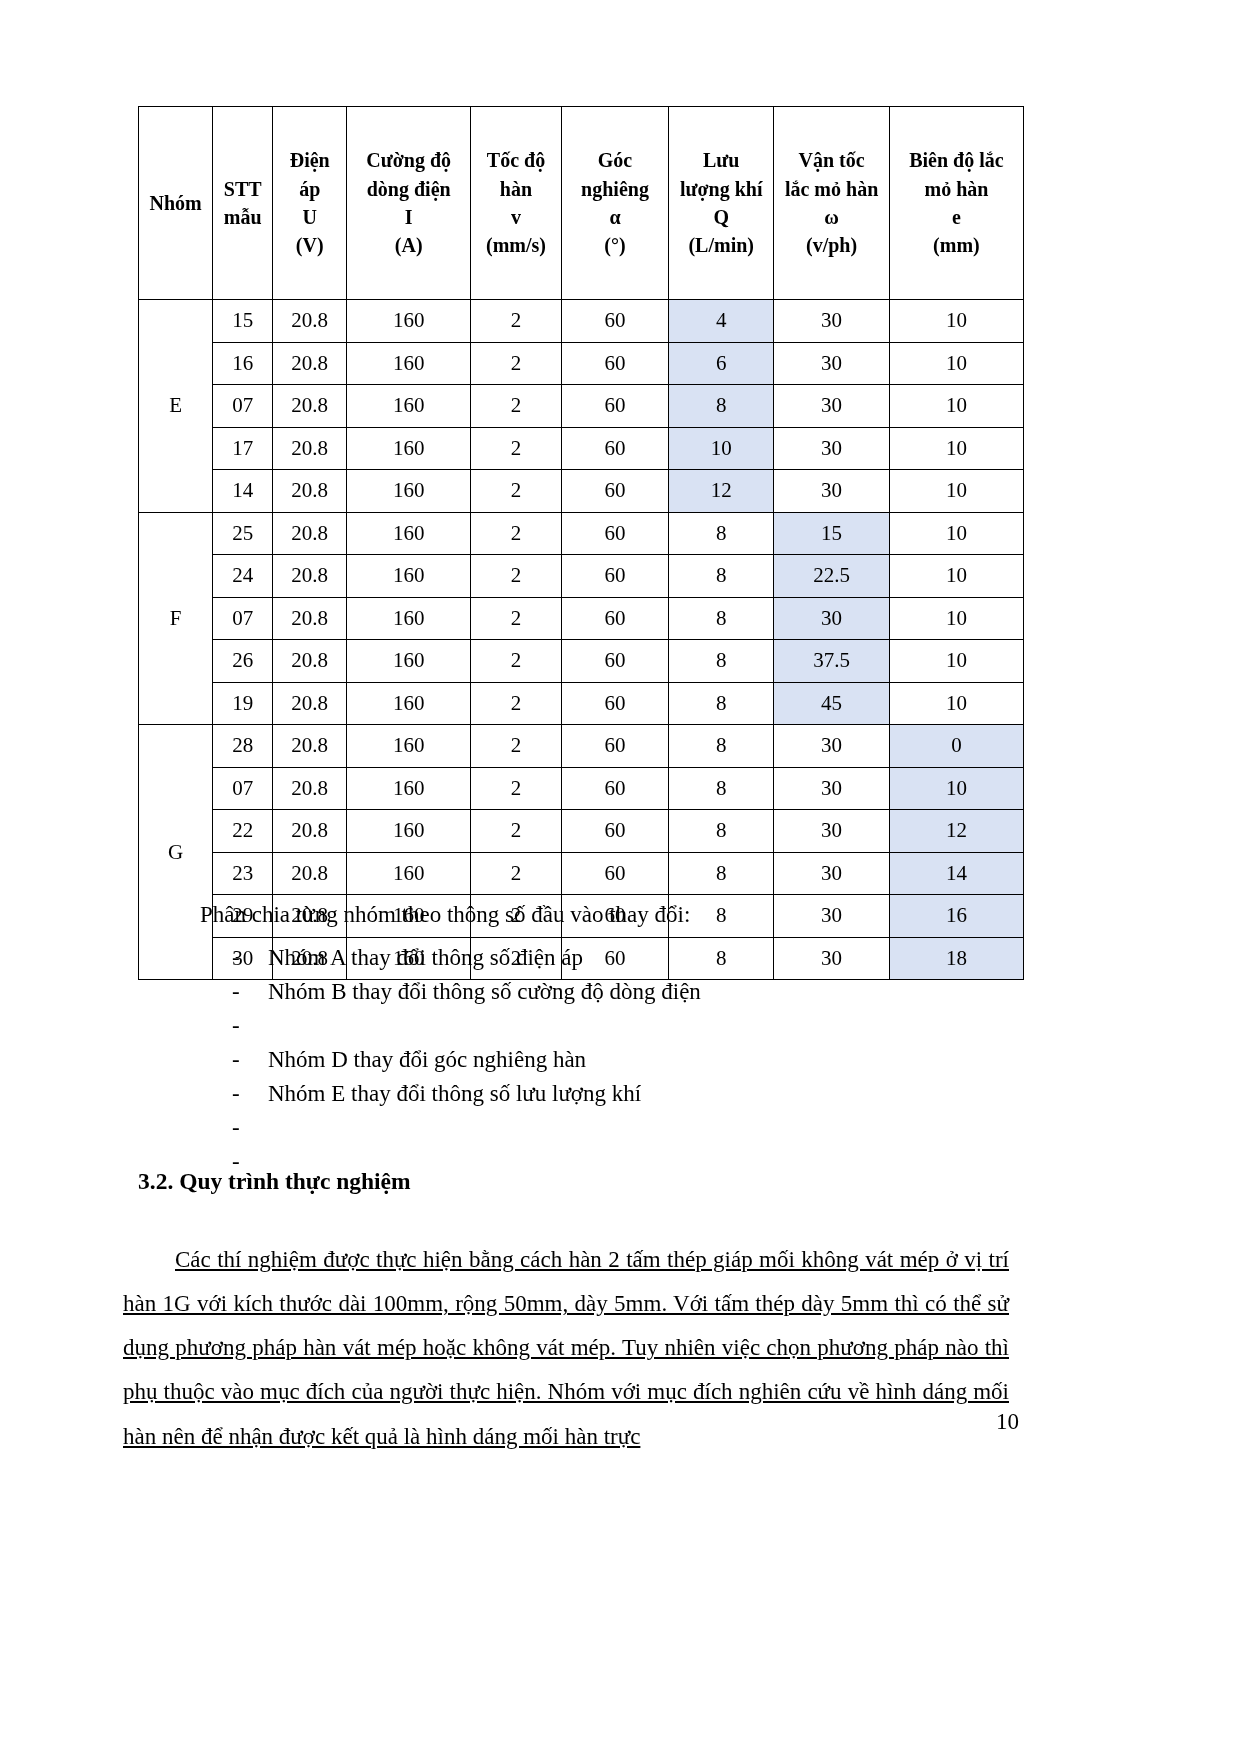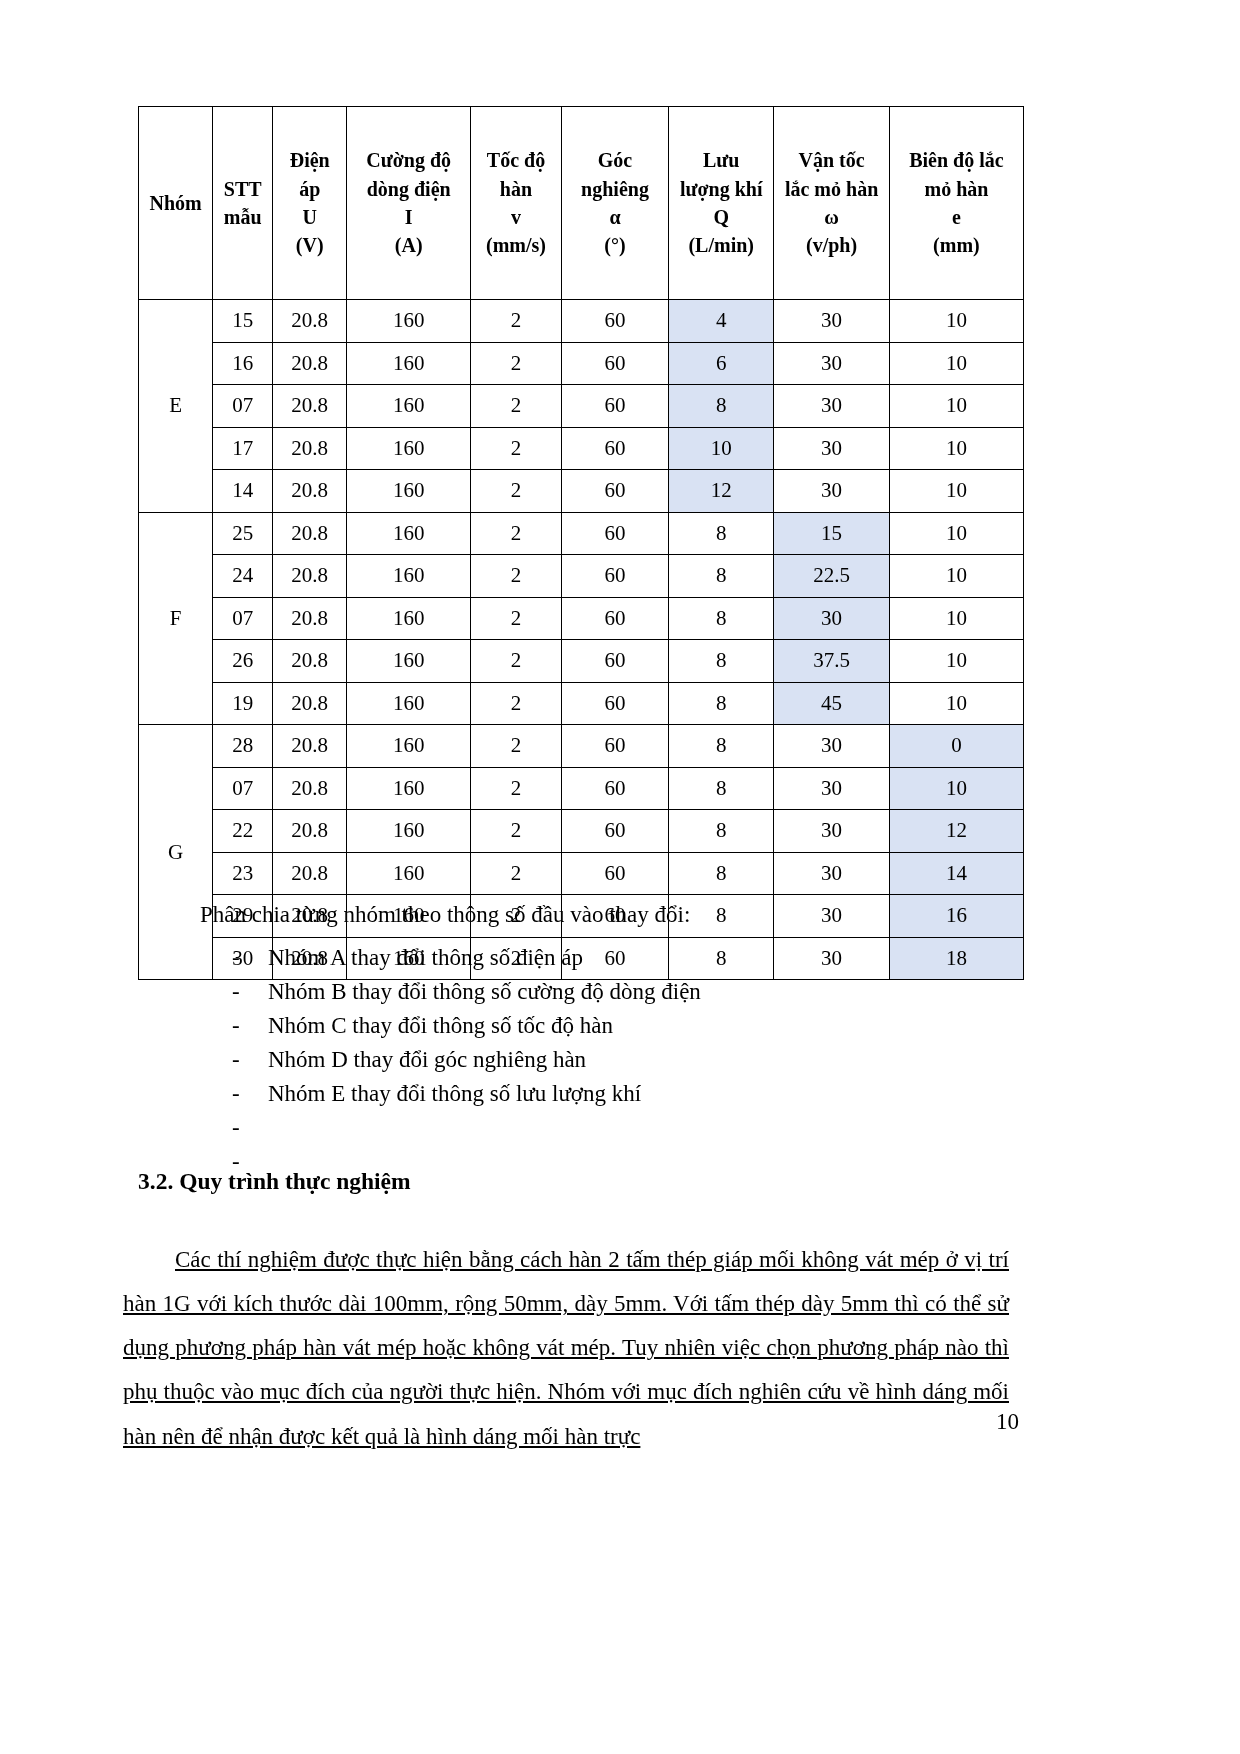--- a/index.html
+++ b/index.html
@@ -389,21 +389,20 @@
       <div class="bullet-row">
         <span class="bullet-dash">-</span>
         <span class="bullet-text">Nhóm A thay đổi thông số điện áp</span>
       </div>
       <div class="bullet-row">
         <span class="bullet-dash">-</span>
         <span class="bullet-text">Nhóm B thay đổi thông số cường độ dòng điện</span>
       </div>
       <div class="bullet-row">
         <span class="bullet-dash">-</span>
-        <span class="bullet-text">Nhóm C thay đổi thông số tốc độ hàn</span>
       </div>
       <div class="bullet-row">
         <span class="bullet-dash">-</span>
         <span class="bullet-text">Nhóm D thay đổi góc nghiêng hàn</span>
       </div>
       <div class="bullet-row">
         <span class="bullet-dash">-</span>
         <span class="bullet-text">Nhóm E thay đổi thông số lưu lượng khí</span>
       </div>
       <div class="bullet-row">

